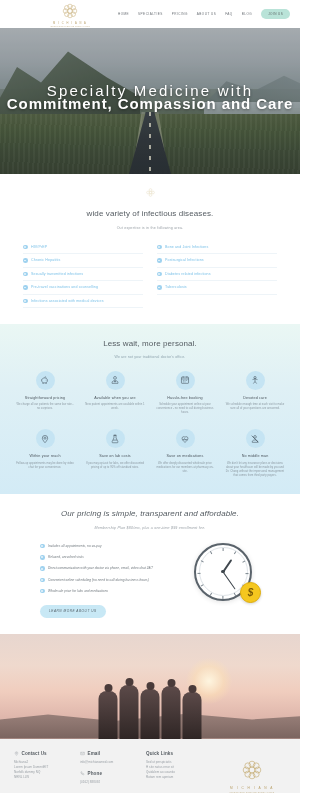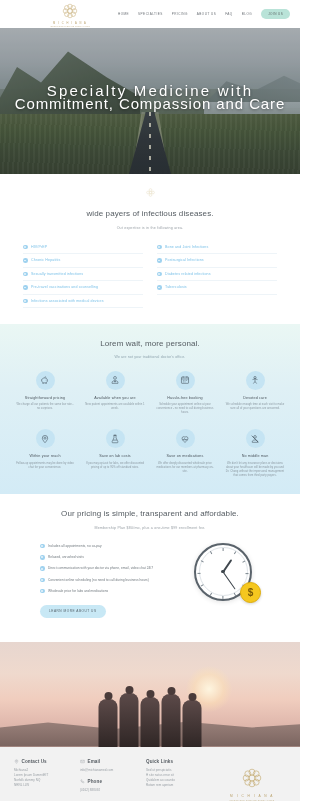--- a/index.html
+++ b/index.html
@@ -92,21 +92,21 @@
   .hero-overlay {
     position:absolute; inset:0; background:rgba(30,38,42,.18);
   }
   .hero-copy {
     position:absolute; left:0; right:0; top:56px; text-align:center; z-index:3;
   }
   .hero-title {
     color:#ffffff; font-size:15px; letter-spacing:2.2px; line-height:13px;
     text-shadow:0 1px 3px rgba(0,0,0,.45); font-weight:400;
   }
-  .hero-title .l2 { letter-spacing:.9px; display:block; }
+  .hero-title .l2 { letter-spacing:.9px; display:block;font-weight:bold; }
 
   
   .services { background:#ffffff; padding:13px 0 16px; text-align:center; position:relative; }
   .svc-orn { width:11px; height:11px; margin:0 auto 6px; opacity:.85; }
   .sec-title {
     font-size:8px; color:#555c62; line-height:11.5px; font-weight:400; letter-spacing:.1px;
   }
   .sec-sub { font-size:3.6px; color:#9aa1a7; margin-top:6px; letter-spacing:.2px; }
   .svc-cols {
     display:flex; justify-content:center; gap:14px; margin-top:11px; padding:0 14px; text-align:left;
@@ -138,21 +138,21 @@
     display:flex; align-items:center; justify-content:center; margin-bottom:6px;
   }
   .feat-circle svg { width:10px; height:10px; }
   .feat-title {
     font-size:3.7px; color:#4d565e; letter-spacing:.15px; margin-bottom:3.5px; white-space:nowrap;
   }
   .feat-body { font-size:2.7px; color:#8c99a2; line-height:4.1px; letter-spacing:.05px; }
   .feat-row.second { margin-top:14px; }
 
   
-  .pricing { background:#ffffff; padding:14px 0 24px; text-align:center; position:relative; }
+  .pricing { background:#ffffff; padding:14px 0 16px; text-align:center; position:relative;font-style:italic; }
   .price-wrap { display:flex; align-items:flex-start; justify-content:center; margin-top:11px; padding:0 16px; }
   .price-list { width:150px; text-align:left; }
   .price-item { display:flex; align-items:flex-start; gap:3.5px; padding:3.3px 0; }
   .price-tx { font-size:3.2px; color:#6f777d; line-height:4.6px; letter-spacing:.05px; }
   .btn-learn {
     display:inline-block; margin-top:8px; background:#c8e8f5; color:#56646c;
     font-size:3.2px; letter-spacing:.5px; padding:4.5px 9px; border-radius:10px;
     text-transform:uppercase; white-space:nowrap;
   }
   .clock-wrap { width:66px; position:relative; margin-left:4px; margin-top:2px; }
@@ -270,21 +270,21 @@
     <svg class="svc-orn" viewBox="0 0 40 40">
       <g fill="none" stroke="#ddcfa8" stroke-width="1.4">
         <circle cx="20" cy="20" r="5"></circle>
           <circle cx="20" cy="11" r="5"></circle>
           <circle cx="20" cy="29" r="5"></circle>
         <circle cx="11" cy="20" r="5"></circle>
           <circle cx="29" cy="20" r="5"></circle>
       </g>
     </svg>
     <div class="sec-title">
-      <div>wide payers of infectious diseases.</div>
+      <div>wide variety of infectious diseases.</div>
     </div>
     <div class="sec-sub">Out expertise is in the following area.</div>
 
     <div class="svc-cols">
       <div class="svc-col">
         <div class="svc-item">
           <span class="svc-ic"></span>
           <span class="svc-tx">HIV/PrEP</span>
         </div>
         <div class="svc-item">
@@ -319,21 +319,21 @@
         </div>
         <div class="svc-item">
           <span class="svc-ic"></span>
           <span class="svc-tx">Tuberculosis</span>
         </div>
       </div>
     </div>
   </div>
 
   <div class="features">
-    <div class="sec-title">Lorem wait, more personal.</div>
+    <div class="sec-title">Less wait, more personal.</div>
     <div class="feat-sub">We are not your traditional doctor's office.</div>
 
     <div class="feat-row">
       <div class="feat-cell">
         <div class="feat-circle">
           <svg viewBox="0 0 24 24" fill="none" stroke="#3d4a55" stroke-width="1.3">
             <path d="M4 13c0-3.3 3.1-6 7-6s7 2.7 7 6c0 1.8-.9 3.4-2.4 4.5V20h-2.2v-1.4a9 9 0 0 1-4.8 0V20H6.4v-2.5C5 16.4 4 14.8 4 13z"></path>
             <circle cx="14.6" cy="12" r=".9" fill="#3d4a55" stroke="none"></circle>
             <path d="M11 5.5c1-1.2 3-1.2 4 0M3.6 12H2.4"></path>
           </svg>

